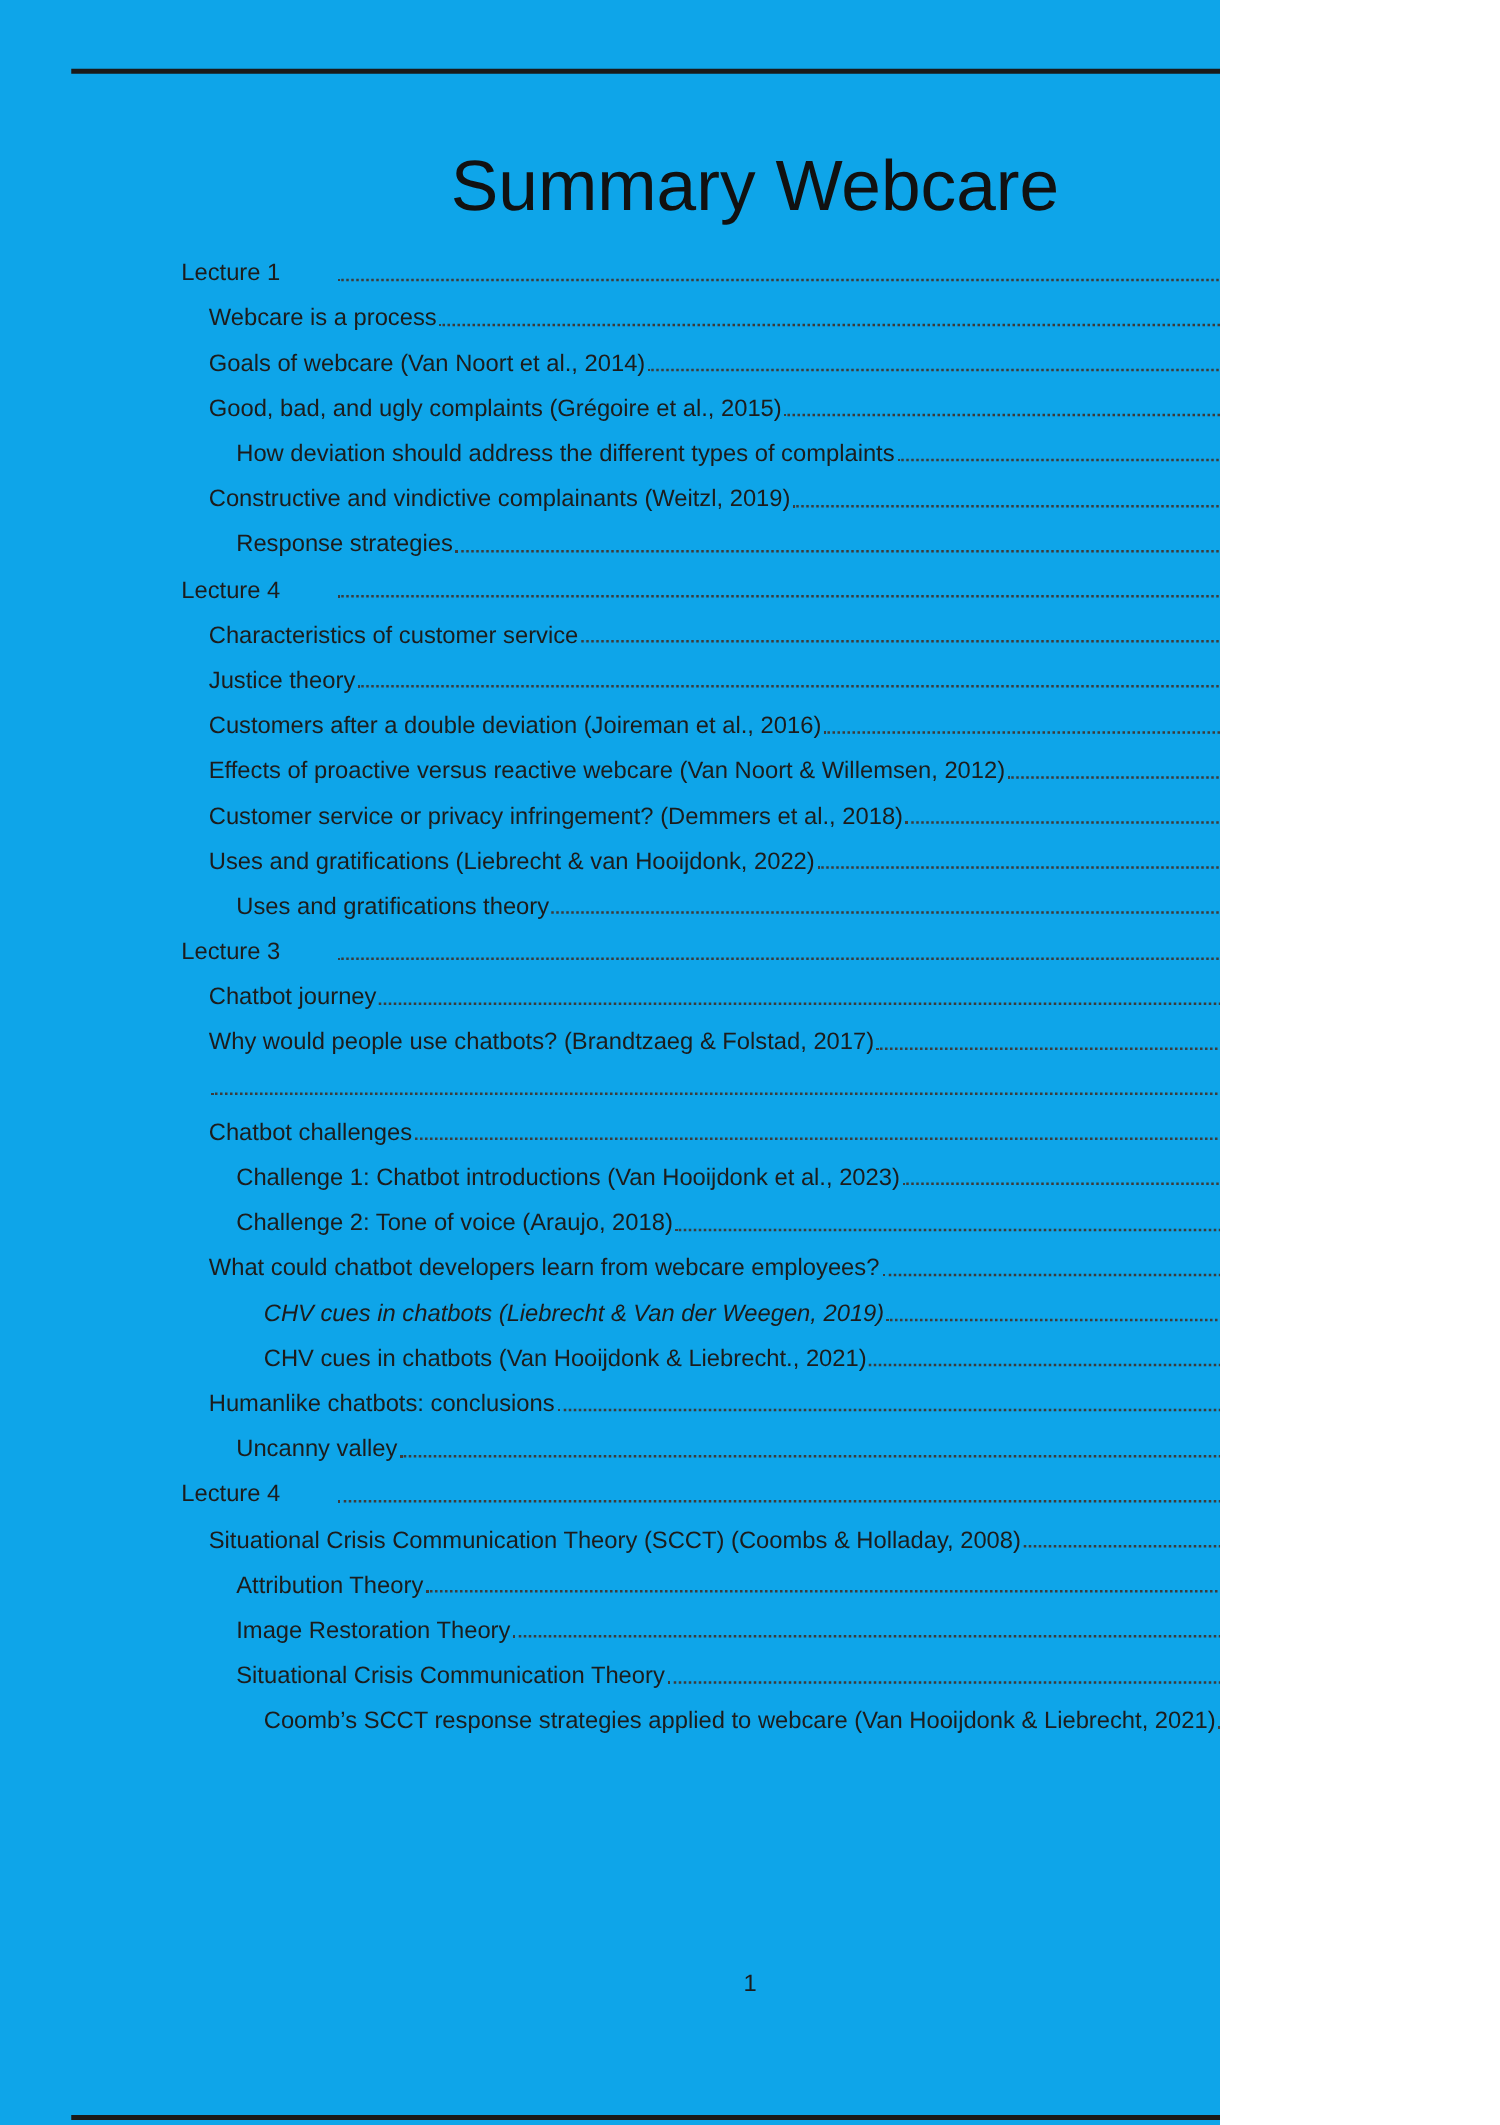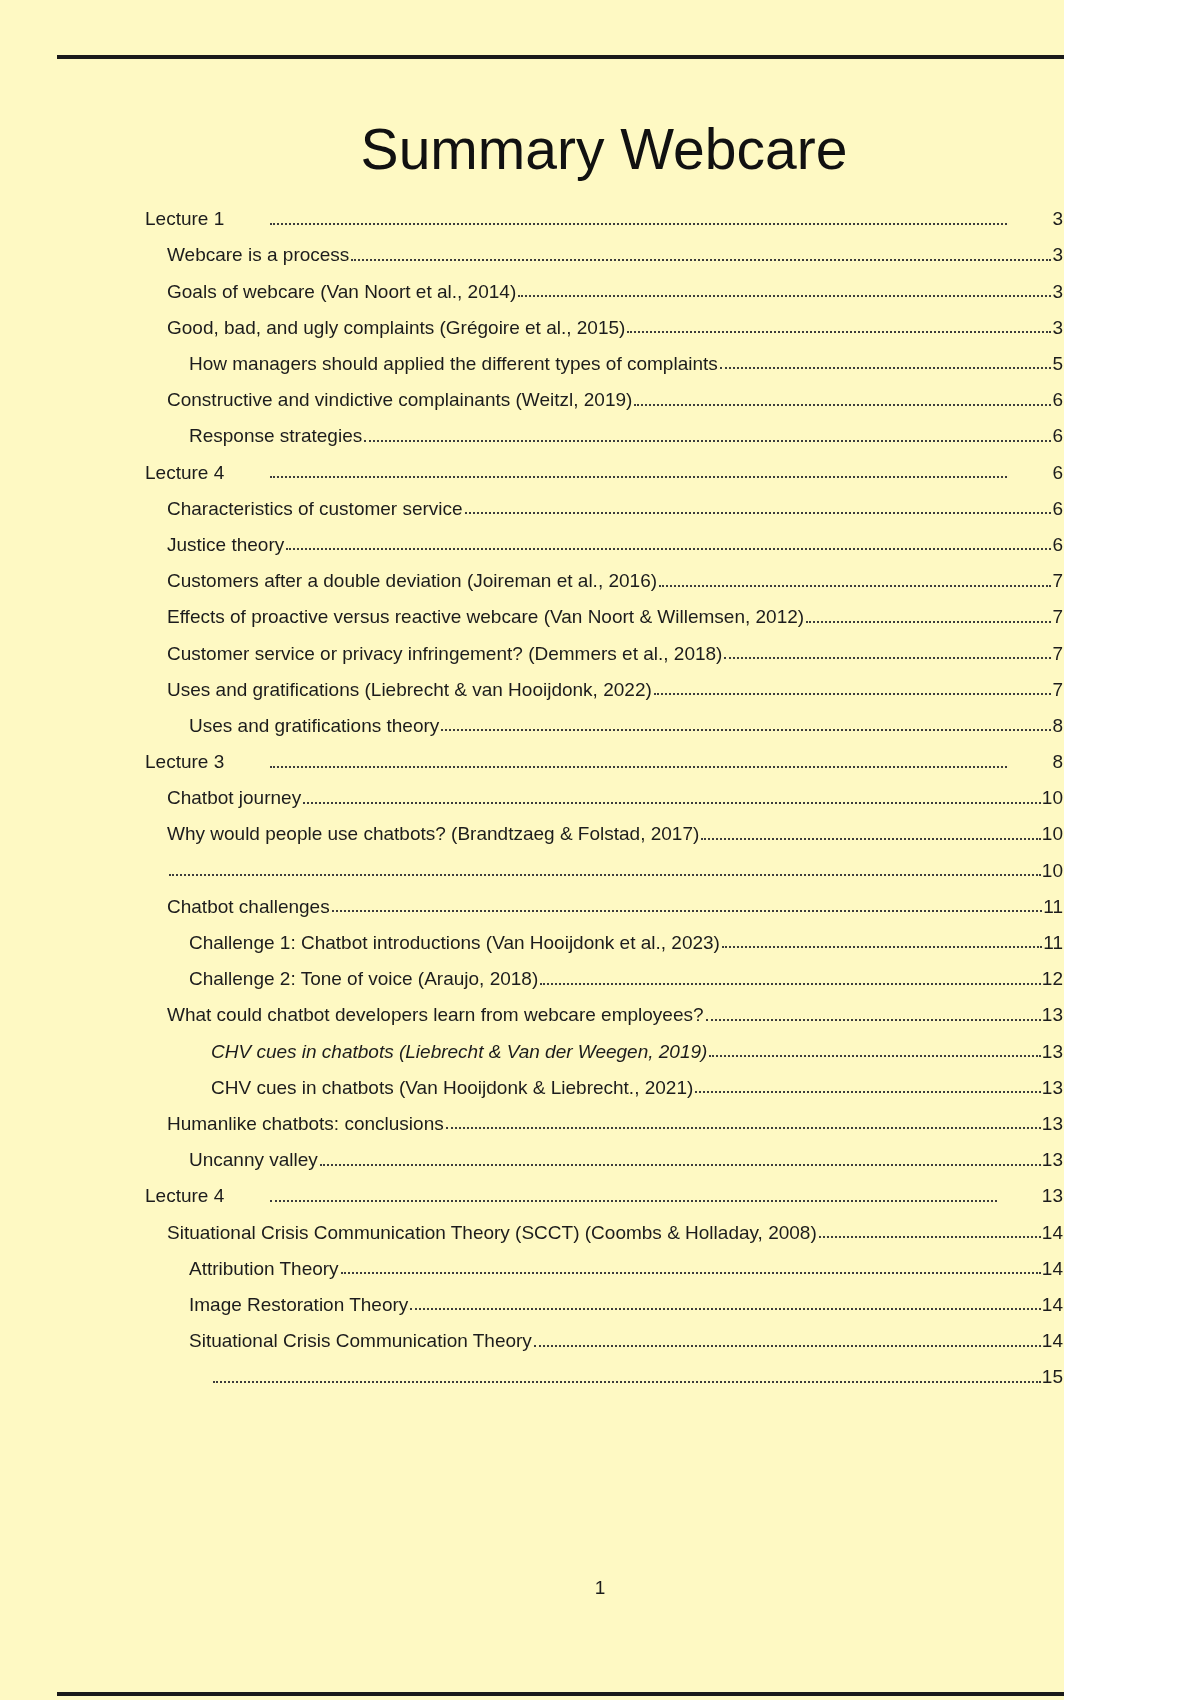--- a/index.html
+++ b/index.html
@@ -1,20 +1,20 @@
 <!DOCTYPE html>
 <html><head>
 <meta charset="utf-8">
 <style>
   html,body { margin:0; padding:0; background:#ffffff; }
   .page {
     position: relative;
-    width: 1064px;
+    width: 976px;
     height: 1700px;
-    background: #fef9c3;
+    background: #0ea5e9;
     font-family: "Liberation Sans", sans-serif;
     color: #1c1c1c;
     overflow: hidden;
   }
   .rule {
     position: absolute;
     left: 57px;
     width: 1086px;
     height: 4px;
     background: #1a1a1a;
@@ -98,21 +98,21 @@
     </div>
 
     <div class="toc-row level-1">
       <span class="toc-text">Good, bad, and ugly complaints (Grégoire et al., 2015)</span>
       <span class="leader"></span>
       <span class="toc-page">3</span>
     </div>
 
 
     <div class="toc-row level-2">
-      <span class="toc-text">How managers should applied the different types of complaints</span>
+      <span class="toc-text">How deviation should address the different types of complaints</span>
       <span class="leader"></span>
       <span class="toc-page">5</span>
     </div>
 
     <div class="toc-row level-1">
       <span class="toc-text">Constructive and vindictive complainants (Weitzl, 2019)</span>
       <span class="leader"></span>
       <span class="toc-page">6</span>
     </div>
 
@@ -265,20 +265,21 @@
       <span class="toc-page">14</span>
     </div>
 
     <div class="toc-row level-2">
       <span class="toc-text">Situational Crisis Communication Theory</span>
       <span class="leader"></span>
       <span class="toc-page">14</span>
     </div>
 
     <div class="toc-row level-3">
+      <span class="toc-text">Coomb’s SCCT response strategies applied to webcare (Van Hooijdonk &amp; Liebrecht, 2021)</span>
       <span class="leader"></span>
       <span class="toc-page">15</span>
     </div>
   </div>
 
   <div class="footer-page">1</div>
 
   <div class="rule rule-bottom"></div>
 </div>
 

